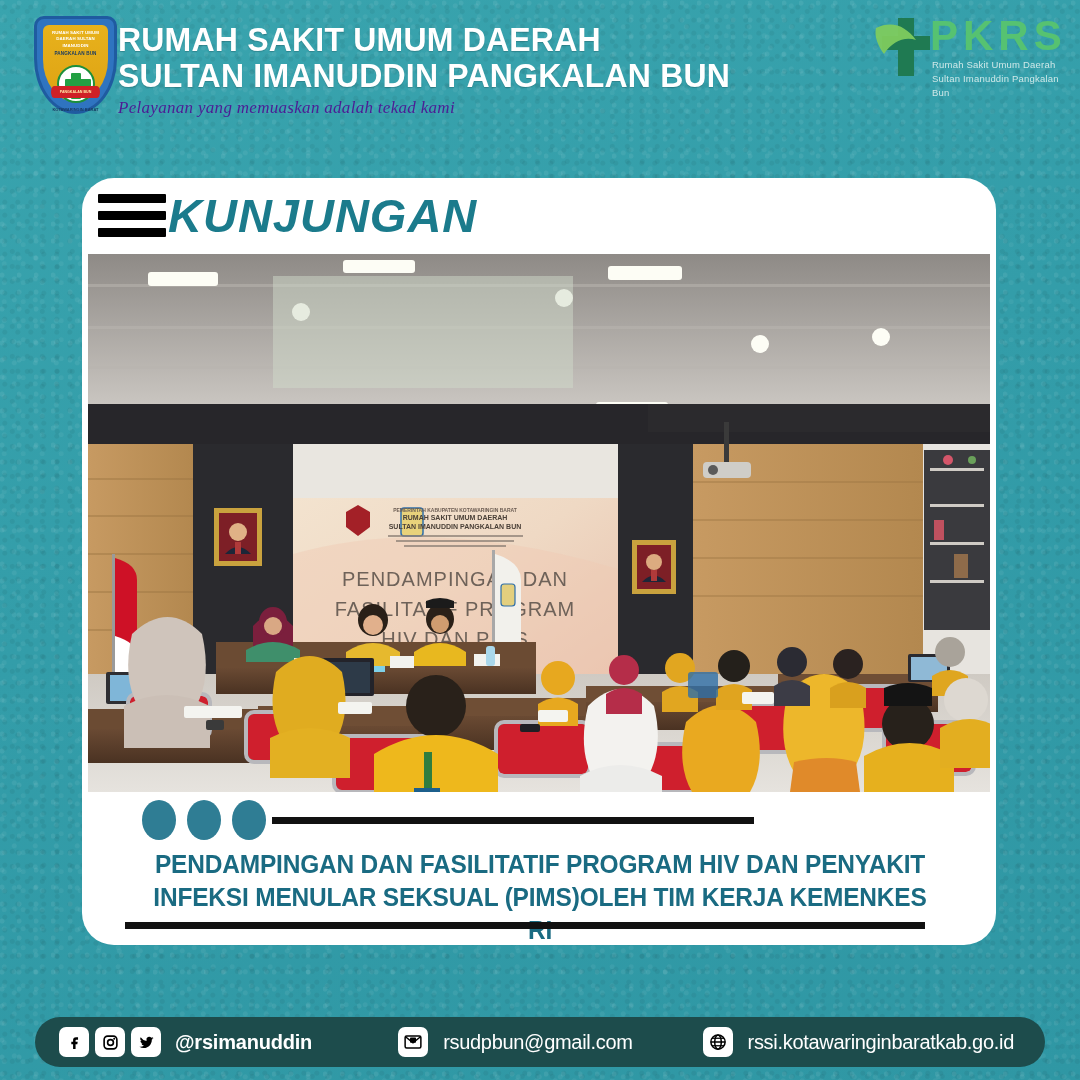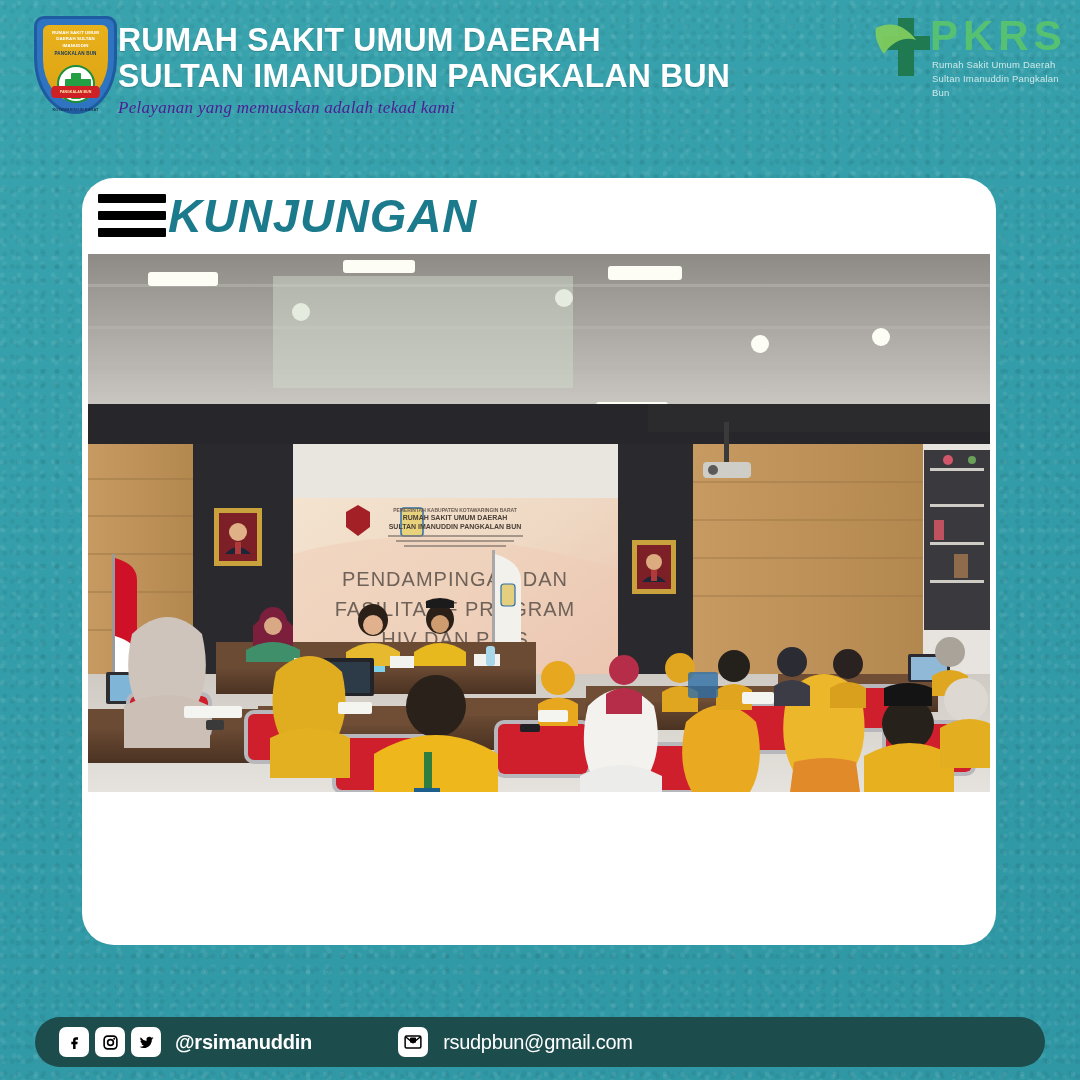--- a/index.html
+++ b/index.html
@@ -428,20 +428,29 @@
         <rect x="654" y="438" width="32" height="12" rx="2"></rect>
       </g>
       <rect x="118" y="466" width="18" height="10" rx="2" fill="#3a3a3a"></rect>
       <rect x="432" y="470" width="20" height="8" rx="2" fill="#1f1f24"></rect>
       <rect x="600" y="418" width="30" height="26" rx="3" fill="#2f6fa8" opacity=".8"></rect>
 
       <rect x="0" y="0" width="902" height="538" fill="none"></rect>
     </svg>
   </div>
 
+  <div class="cap">
+    <div class="dots"><b></b><b></b><b></b></div>
+    <div class="rule-top"></div>
+    <div class="cap-txt">
+      <div>PENDAMPINGAN DAN FASILITATIF PROGRAM HIV DAN PENYAKIT</div>
+      <div>INFEKSI MENULAR SEKSUAL (PIMS)OLEH TIM KERJA KEMENKES RI</div>
+    </div>
+    <div class="rule-bot"></div>
+  </div>
 </div>
 
 <div class="footer">
   <div class="f-row">
 
     <div class="ic">
       <svg width="17" height="17" viewBox="0 0 24 24">
           <path fill="#000" d="M14.5 8H17V4.5h-2.8C11.3 4.5 10 6.3 10 8.6V11H7.5v3.5H10V21h3.5v-6.5H16L16.5 11H13.5V9.2c0-.8.3-1.2 1-1.2z"></path>
         </svg>
     </div>
@@ -467,14 +476,26 @@
           <rect x="1.5" y="2" width="21" height="16" rx="2" fill="none" stroke="#000" stroke-width="2"></rect>
           <path d="M2 3 L12 11 L22 3" fill="none" stroke="#000" stroke-width="2"></path>
           <rect x="8" y="4" width="8" height="7" rx="1" fill="#000"></rect>
           </svg>
       </div>
       <div class="f-txt">rsudpbun@gmail.com</div>
     </div>
 
     <div class="f-gap-b"></div>
 
+    <div class="f-item">
+      <div class="ic">
+        <svg width="18" height="18" viewBox="0 0 24 24">
+          <circle cx="12" cy="12" r="9.5" fill="none" stroke="#000" stroke-width="2"></circle>
+          <ellipse cx="12" cy="12" rx="4.4" ry="9.5" fill="none" stroke="#000" stroke-width="2"></ellipse>
+          <line x1="2.5" y1="12" x2="21.5" y2="12" stroke="#000" stroke-width="2"></line>
+          <line x1="4" y1="7" x2="20" y2="7" stroke="#000" stroke-width="1.7"></line>
+          <line x1="4" y1="17" x2="20" y2="17" stroke="#000" stroke-width="1.7"></line>
+          </svg>
+      </div>
+      <div class="f-txt">rssi.kotawaringinbaratkab.go.id</div>
+    </div>
   </div>
 </div>
 
 </body></html>

